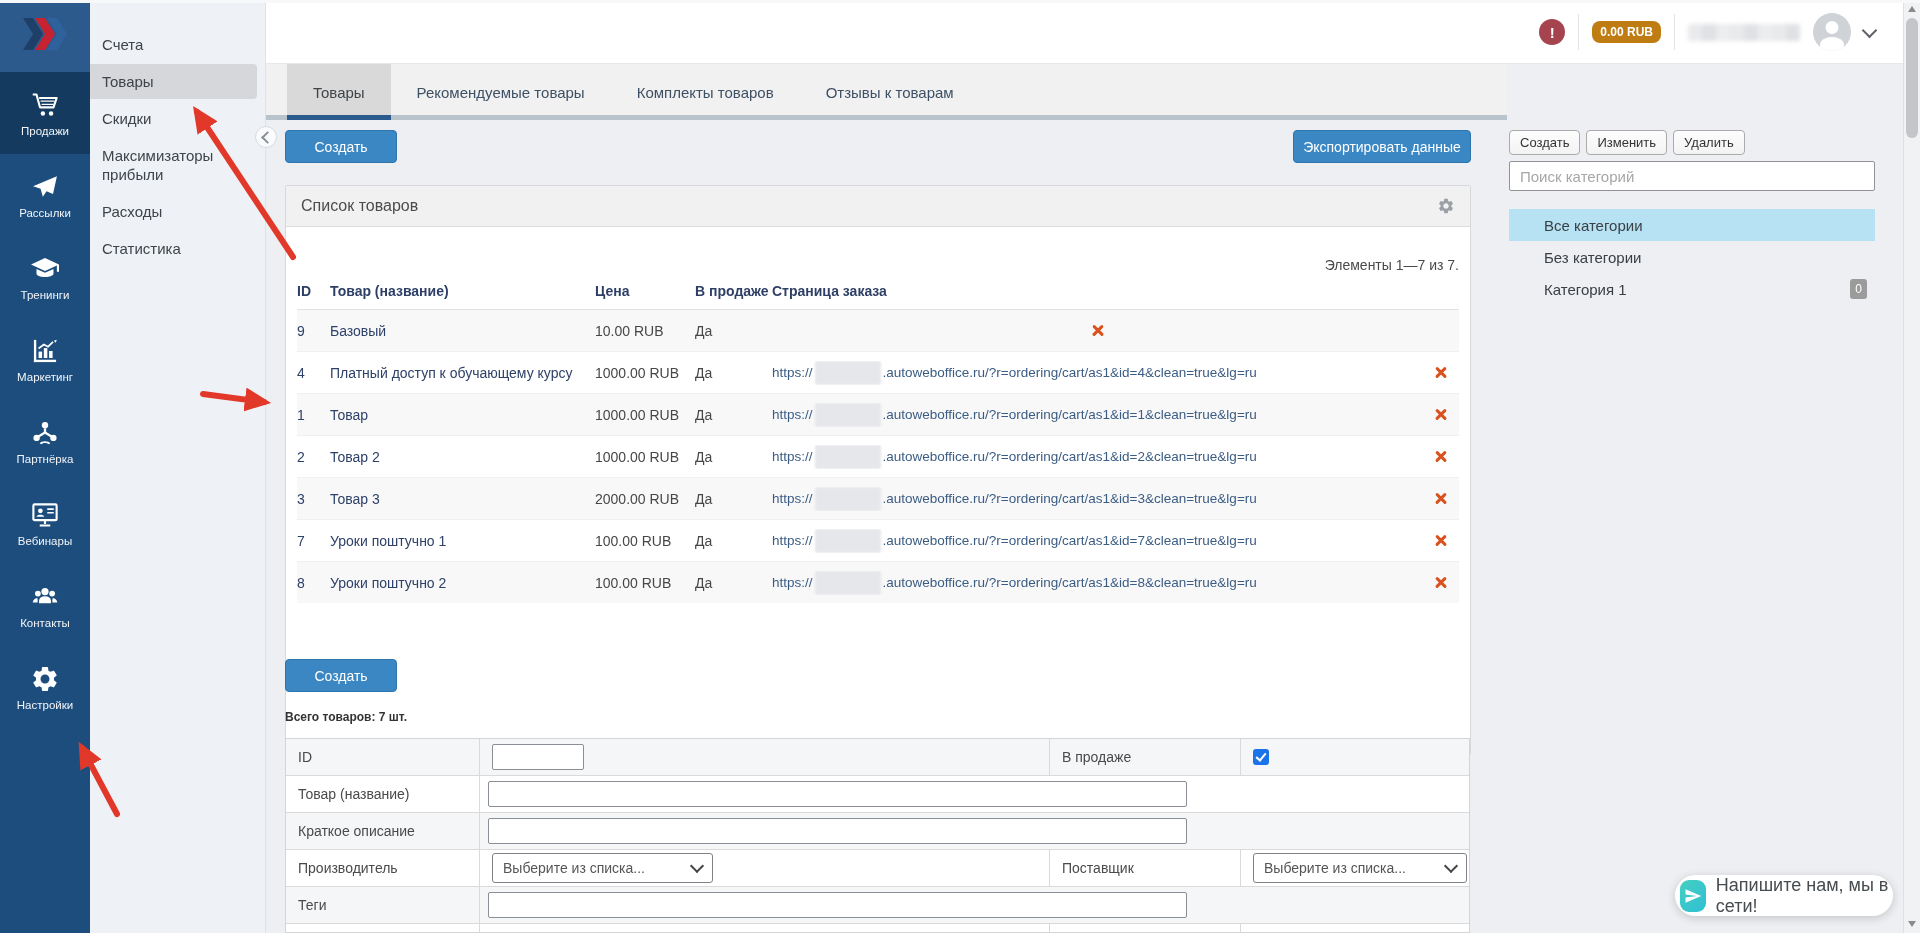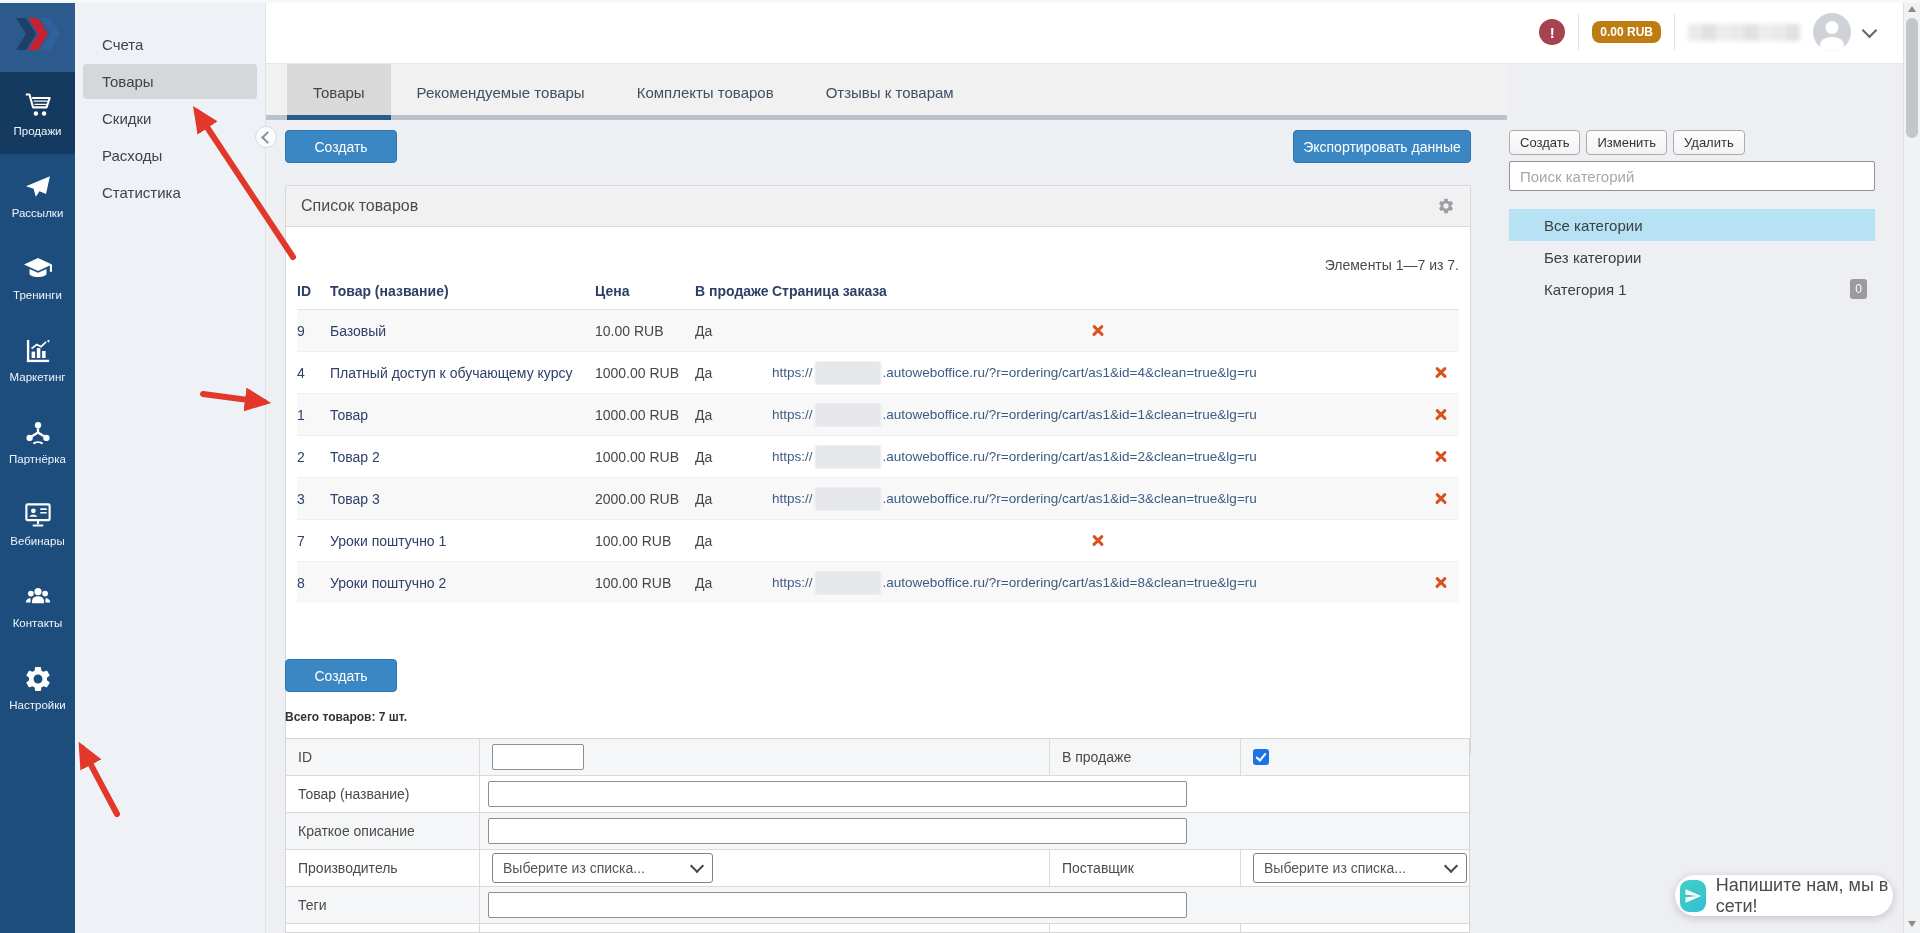--- a/index.html
+++ b/index.html
@@ -1,21 +1,21 @@
 <!DOCTYPE html>
 <html><head>
 <meta charset="utf-8">
 <style>
   html,body{margin:0;padding:0;}
   .page{position:relative;width:1920px;height:933px;overflow:hidden;background:#edeff2;
         font-family:"Liberation Sans", sans-serif;-webkit-font-smoothing:antialiased;}
   .top-hairline{position:absolute;top:0;left:0;width:100%;height:3px;background:#f7f8f9;z-index:40;}
 
   
-  .rail{position:absolute;left:0;top:0;width:75px;height:933px;background:#1d4d7c;z-index:5;
+  .rail{position:absolute;left:0;top:0;width:90px;height:933px;background:#1d4d7c;z-index:5;
         display:flex;flex-direction:column;}
   .logo{height:72px;background:#2d5a8c;display:flex;align-items:center;justify-content:center;cursor:pointer;}
   .rail-item{height:82px;display:flex;flex-direction:column;align-items:center;justify-content:center;gap:5px;cursor:pointer;}
   .rail-item.active{background:#143a5f;}
   .ricon{width:30px;height:30px;display:flex;align-items:center;justify-content:center;}
   .rlabel{font-size:11.5px;color:#f2f5f9;}
 
   
   .submenu{position:absolute;left:75px;top:0;width:191px;height:933px;background:#eef1f5;
            border-right:1px solid #dfe2e7;box-sizing:border-box;padding-top:25px;z-index:4;}
@@ -254,20 +254,21 @@
           </svg>
       </span>
       <span class="rlabel">Настройки</span>
     </div>
   </aside>
 
   <nav class="submenu">
     <div class="sm-item"><span>Счета</span></div>
     <div class="sm-item active"><span>Товары</span></div>
     <div class="sm-item"><span>Скидки</span></div>
+    <div class="sm-item"><span>Максимизаторы прибыли</span></div>
     <div class="sm-item"><span>Расходы</span></div>
     <div class="sm-item"><span>Статистика</span></div>
   </nav>
 
   <header class="topbar">
     <div class="tb-right">
       <div class="alert-circle">
           <span>!</span>
         </div>
       <div class="vdiv"></div>
@@ -371,20 +372,21 @@
         <span class="td url"><span>https://</span><span class="blur-chip"></span><span>.autoweboffice.ru/?r=ordering/cart/as1&amp;id=3&amp;clean=true&amp;lg=ru</span></span>
         <span class="td del">
             <span class="delete-x"></span>
           </span>
       </div>
       <div class="trow">
         <span class="td id">7</span>
         <a class="td name">Уроки поштучно 1</a>
         <span class="td">100.00 RUB</span>
         <span class="td">Да</span>
+        <span class="td url"><span>https://</span><span class="blur-chip"></span><span>.autoweboffice.ru/?r=ordering/cart/as1&amp;id=7&amp;clean=true&amp;lg=ru</span></span>
         <span class="td del">
             <span class="delete-x"></span>
           </span>
       </div>
       <div class="trow odd">
         <span class="td id">8</span>
         <a class="td name">Уроки поштучно 2</a>
         <span class="td">100.00 RUB</span>
         <span class="td">Да</span>
         <span class="td url"><span>https://</span><span class="blur-chip"></span><span>.autoweboffice.ru/?r=ordering/cart/as1&amp;id=8&amp;clean=true&amp;lg=ru</span></span>

